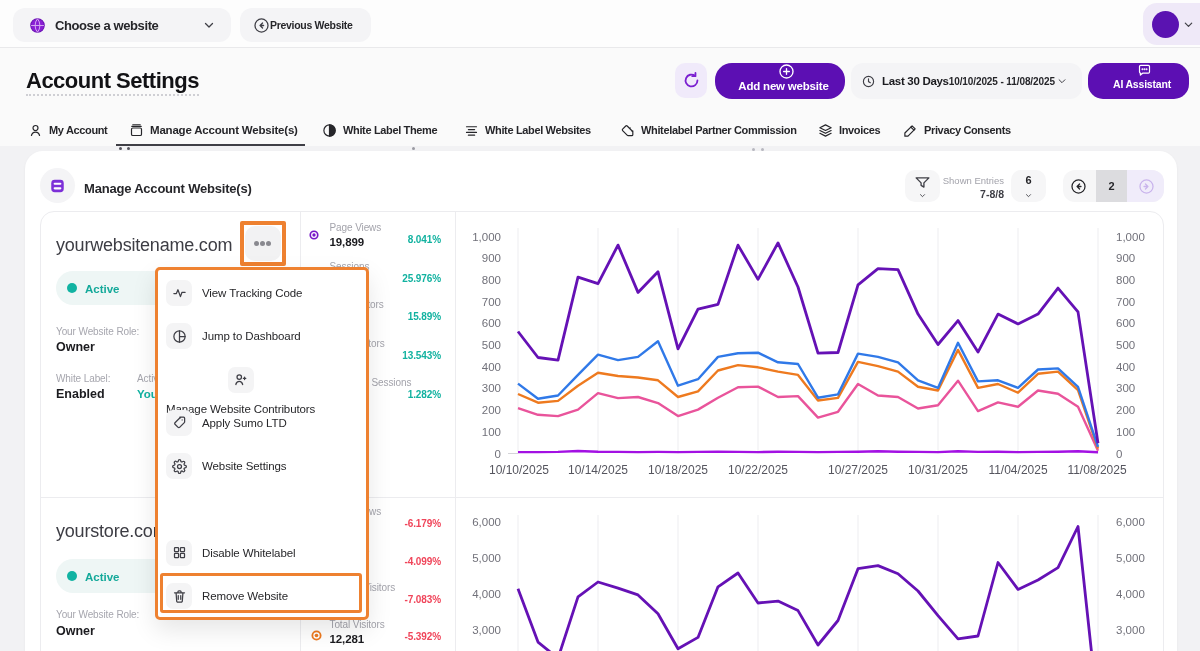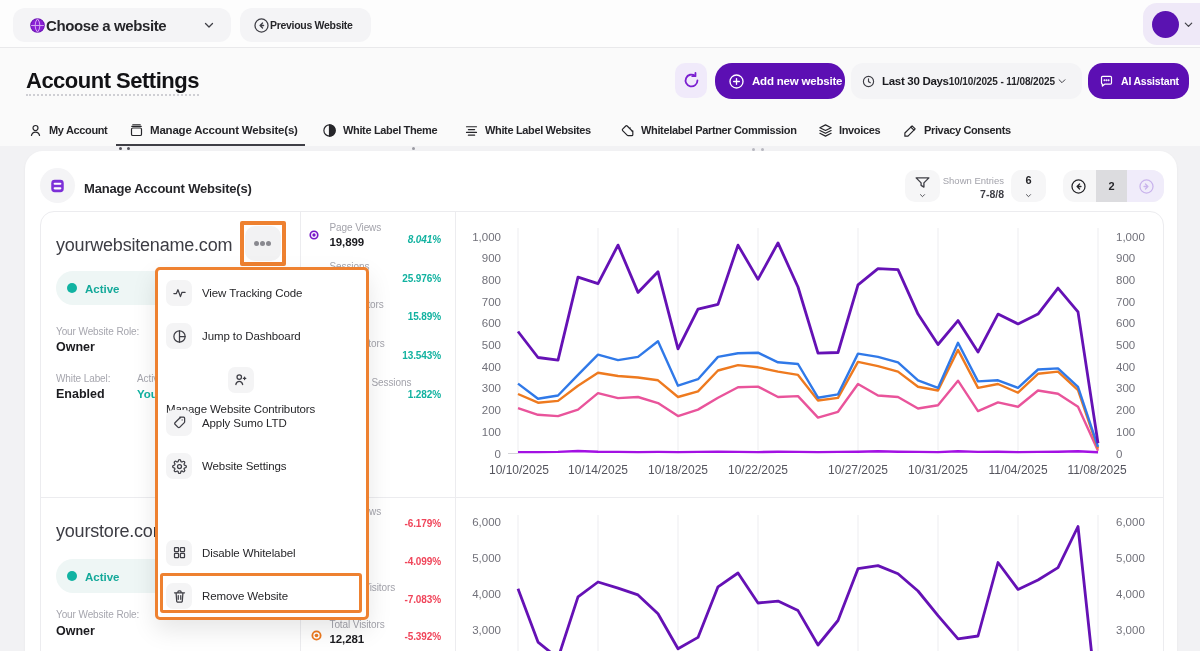--- a/index.html
+++ b/index.html
@@ -8,21 +8,21 @@
   .abs { position:absolute; }
   svg { display:block; }
   .nw { white-space:nowrap; }
   #lowbg { position:absolute; left:0; top:146px; width:1200px; height:505px; background:#f2f2f4; }
   
   #topbar { position:absolute; left:0; top:0; width:1200px; height:48px; background:#fdfdfd; border-bottom:1px solid #e9e9eb; }
   .toppill { position:absolute; top:8px; height:34px; background:#f4f4f6; border-radius:12px; display:flex; align-items:center; }
   
   #h1 { position:absolute; left:26px; top:70px; font-size:22px; font-weight:700; color:#121215; letter-spacing:-0.5px; line-height:22px; border-bottom:2px dotted #cfcfd4; padding-bottom:2px; }
   .btn { position:absolute; top:63px; height:36px; display:flex; align-items:center; border-radius:14px; }
-  .purplebtn { background:#5c0fb3; color:#fff; font-weight:700; font-size:11.5px; letter-spacing:-0.2px; border-radius:17px; }
+  .purplebtn { background:#5c0fb3; color:#fff; font-weight:700; font-size:11.5px; letter-spacing:-0.2px; border-radius:17px;flex-direction:column; }
   
   .tab { position:absolute; top:119px; height:22px; display:flex; align-items:center; gap:6px; font-size:11px; font-weight:700; letter-spacing:-0.35px; color:#26262a; white-space:nowrap; }
   
   #card { position:absolute; left:25px; top:151px; width:1152px; height:520px; background:#fff; border-radius:18px; box-shadow:0 1px 3px rgba(0,0,0,0.05); }
   #tablebox { position:absolute; left:40px; top:211px; width:1124px; height:470px; border:1px solid #ececef; border-radius:14px; }
   .vline { position:absolute; top:212px; height:439px; width:1px; background:#ececef; }
   #rowline { position:absolute; left:41px; top:497px; width:1122px; height:1px; background:#ececef; }
   .metlabel { position:absolute; font-size:10px; color:#a3a3ab; white-space:nowrap; letter-spacing:-0.1px; }
   .metval { position:absolute; font-size:11.5px; font-weight:700; color:#1b1b1f; letter-spacing:-0.1px; }
   .pct { position:absolute; font-size:10px; font-weight:700; text-align:right; width:60px; letter-spacing:-0.1px; }
@@ -48,21 +48,21 @@
 <body>
 
 <div id="lowbg"></div>
 
 <div id="topbar"></div>
 <div class="toppill" style="left:13px; width:218px;">
   <svg style="margin-left:16px" width="17" height="17" viewBox="0 0 24 24">
       <circle cx="12" cy="12" r="9.5" fill="#8a1fd4" stroke="#6b10b5" stroke-width="1.5"></circle>
       <path d="M3 12h18M12 2.5a15 15 0 0 1 0 19M12 2.5a15 15 0 0 0 0 19" stroke="#d9b3f2" stroke-width="1.3" fill="none"></path>
     </svg>
-  <span class="nw" style="font-size:15px; font-weight:700; letter-spacing:-0.4px; color:#26262a;">Choose a website</span>
+  <span class="nw" style="margin-left:9px; font-size:13px; font-weight:700; letter-spacing:-0.4px; color:#26262a;">Choose a website</span>
   <svg style="position:absolute; right:16px;" width="12" height="12" viewBox="0 0 24 24" fill="none" stroke="#3f3f46" stroke-width="2.6" stroke-linecap="round" stroke-linejoin="round">
       <path d="M5 9l7 7 7-7"></path>
     </svg>
 </div>
 <div class="toppill" style="left:240px; width:131px;">
   <svg style="margin-left:13px" width="17" height="17" viewBox="0 0 24 24" fill="none" stroke="#3f3f46" stroke-width="1.8" stroke-linecap="round" stroke-linejoin="round">
       <circle cx="12" cy="12" r="9.2"></circle>
       <path d="M13.5 8.5L10 12l3.5 3.5M10 12h5"></path>
     </svg>
   <span class="nw" style="margin-left:0; font-size:10.5px; font-weight:700; letter-spacing:-0.3px; color:#26262a;">Previous Website</span>
@@ -216,21 +216,21 @@
 <div class="roleval" style="left:56px; top:387px;">Enabled</div>
 <div class="rolelab" style="left:137px; top:373px;">Active Theme:</div>
 <div class="abs nw" style="left:137px; top:388px; font-size:11.5px; font-weight:700; color:#11b3a2;">YourTheme</div>
 
 <svg class="abs" style="left:308.5px; top:230px;" width="10" height="10" viewBox="0 0 24 24">
     <circle cx="12" cy="12" r="9" fill="none" stroke="#7818c8" stroke-width="4"></circle>
     <circle cx="12" cy="12" r="4" fill="#7818c8"></circle>
   </svg>
 <div class="metlabel" style="left:329.5px; top:222px;">Page Views</div>
 <div class="metval" style="left:329.5px; top:235.5px;">19,899</div>
-<div class="pct teal" style="left:381px; top:234px;font-style:italic;">8.041%</div>
+<div class="pct teal" style="left:381px; top:234px;">8.041%</div>
 <svg class="abs" style="left:308.5px; top:268.7px;" width="10" height="10" viewBox="0 0 24 24">
     <circle cx="12" cy="12" r="9" fill="none" stroke="#2f6fe4" stroke-width="4"></circle>
     <circle cx="12" cy="12" r="4" fill="#2f6fe4"></circle>
   </svg>
 <div class="metlabel" style="left:329.5px; top:260.7px;">Sessions</div>
 <div class="metval" style="left:329.5px; top:274.2px;">15,420</div>
 <div class="pct teal" style="left:381px; top:272.7px;">25.976%</div>
 <div class="metlabel" style="left:329.5px; top:299.4px;">New Visitors</div>
 <div class="metval" style="left:329.5px; top:312.9px;">11,204</div>
 <div class="pct teal" style="left:381px; top:311.4px;">15.89%</div>

